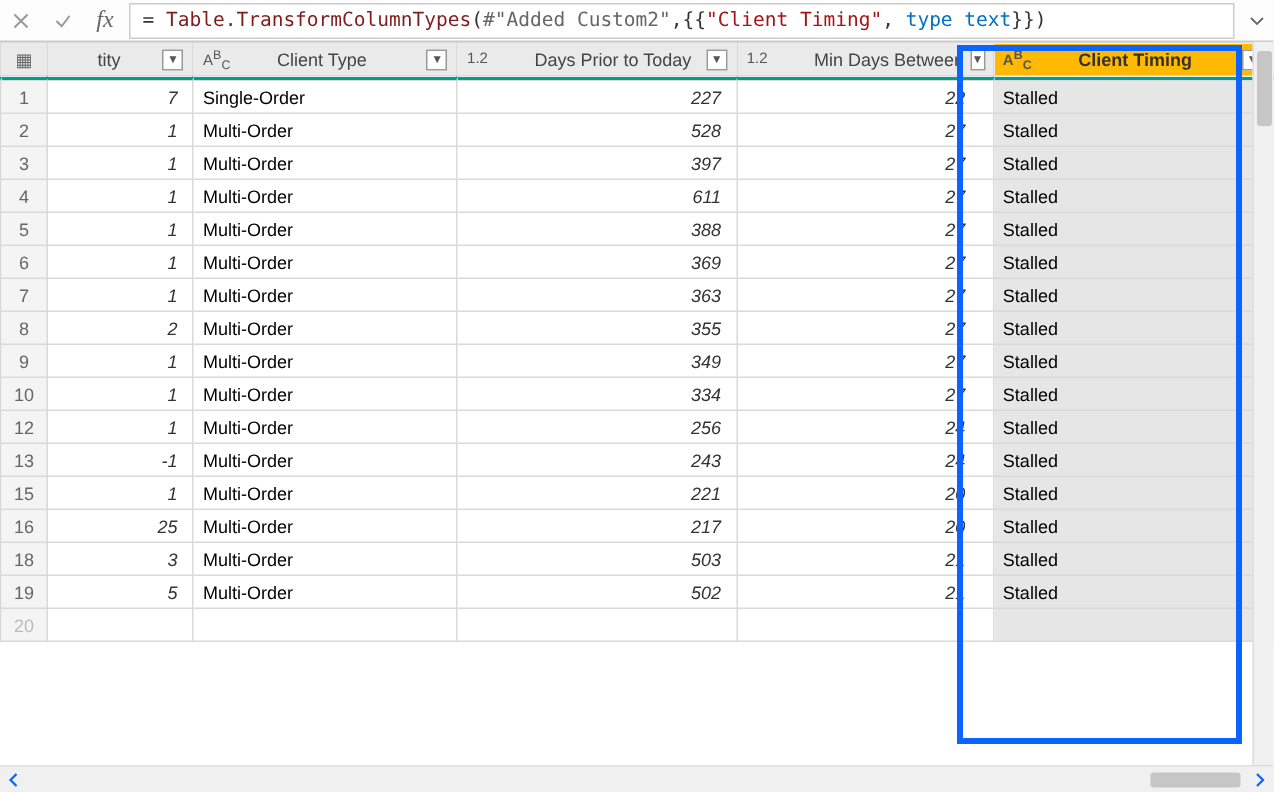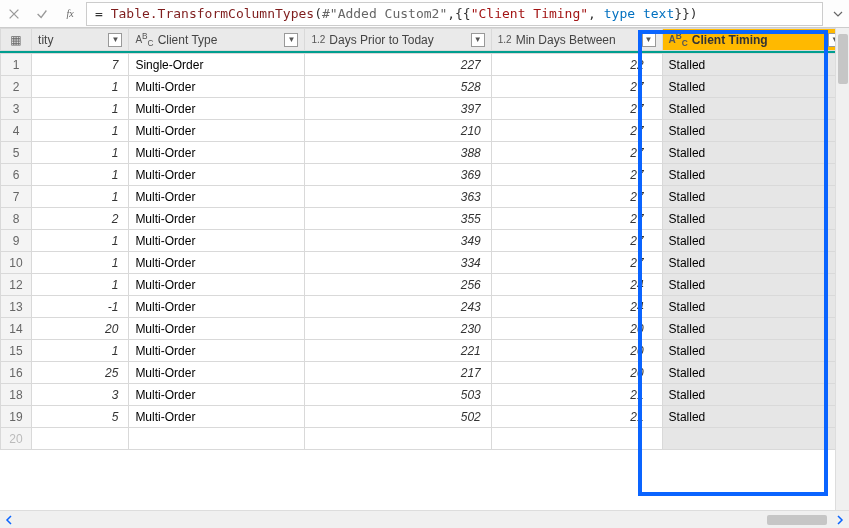--- a/index.html
+++ b/index.html
@@ -31,21 +31,21 @@
     align-items: center;
     justify-content: center;
     color: #888;
     font-size: 14px;
     cursor: pointer;
   }
   .fb-btn svg { width: 14px; height: 14px; }
   .fb-fx {
     font-style: italic;
     font-family: "Times New Roman", serif;
-    font-size: 10px;
+    font-size: 16px;
     color: #666;
   }
   .fb-input {
     flex: 1;
     height: 24px;
     border: 1px solid #ccc;
     background: #fff;
     font-family: Consolas, monospace;
     font-size: 13px;
     padding: 2px 8px;
@@ -109,21 +109,21 @@
   }
   thead th.rownum { background:#eaeaea; }
   th .hdr {
     display:flex; align-items:center; gap:4px;
     height: 100%;
   }
   th .type-ico {
     font-size: 10px;
     color: #555;
   }
-  th .label { flex:1; }
+  th .label { flex:1;margin-left:27px; }
   th .drop {
     width: 14px; height:14px;
     border:1px solid #999;
     background:#fff;
     display:flex;align-items:center;justify-content:center;
     font-size:8px;color:#555;
     cursor:pointer;
   }
   td.num { text-align: right; font-style: italic; color:#333; padding-right:10px;}
   td.txt { text-align: left; color:#000000; }
@@ -286,21 +286,21 @@
             <td class="num">1</td>
             <td class="txt">Multi-Order</td>
             <td class="num">397</td>
             <td class="truncated">27</td>
             <td class="txt selected">Stalled</td>
           </tr>
           <tr>
             <td class="rownum">4</td>
             <td class="num">1</td>
             <td class="txt">Multi-Order</td>
-            <td class="num">210</td>
+            <td class="num">611</td>
             <td class="truncated">27</td>
             <td class="txt selected">Stalled</td>
           </tr>
           <tr>
             <td class="rownum">5</td>
             <td class="num">1</td>
             <td class="txt">Multi-Order</td>
             <td class="num">388</td>
             <td class="truncated">27</td>
             <td class="txt selected">Stalled</td>
@@ -352,28 +352,20 @@
             <td class="num">256</td>
             <td class="truncated">24</td>
             <td class="txt selected">Stalled</td>
           </tr>
           <tr>
             <td class="rownum">13</td>
             <td class="num">-1</td>
             <td class="txt">Multi-Order</td>
             <td class="num">243</td>
             <td class="truncated">24</td>
-            <td class="txt selected">Stalled</td>
-          </tr>
-          <tr>
-            <td class="rownum">14</td>
-            <td class="num">20</td>
-            <td class="txt">Multi-Order</td>
-            <td class="num">230</td>
-            <td class="truncated">20</td>
             <td class="txt selected">Stalled</td>
           </tr>
           <tr>
             <td class="rownum">15</td>
             <td class="num">1</td>
             <td class="txt">Multi-Order</td>
             <td class="num">221</td>
             <td class="truncated">20</td>
             <td class="txt selected">Stalled</td>
           </tr>

